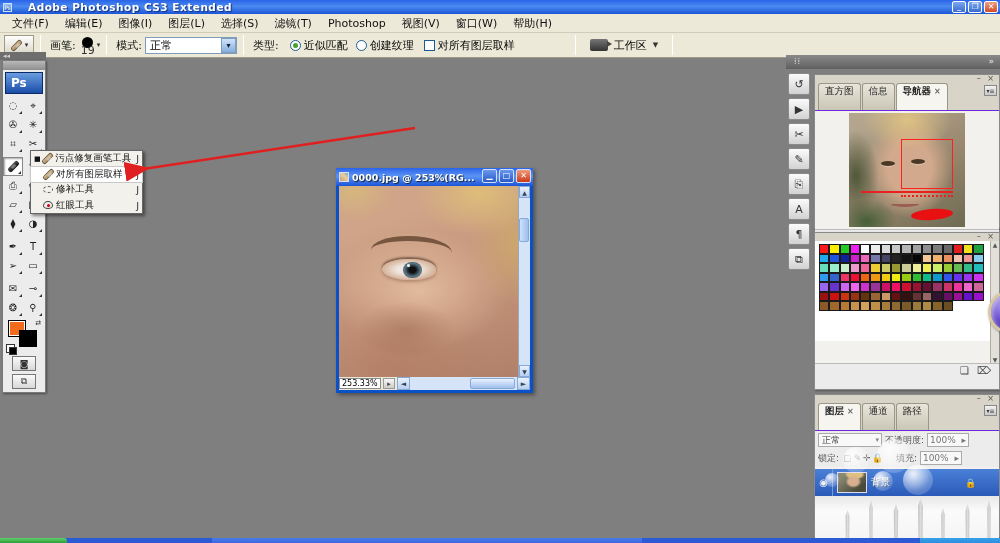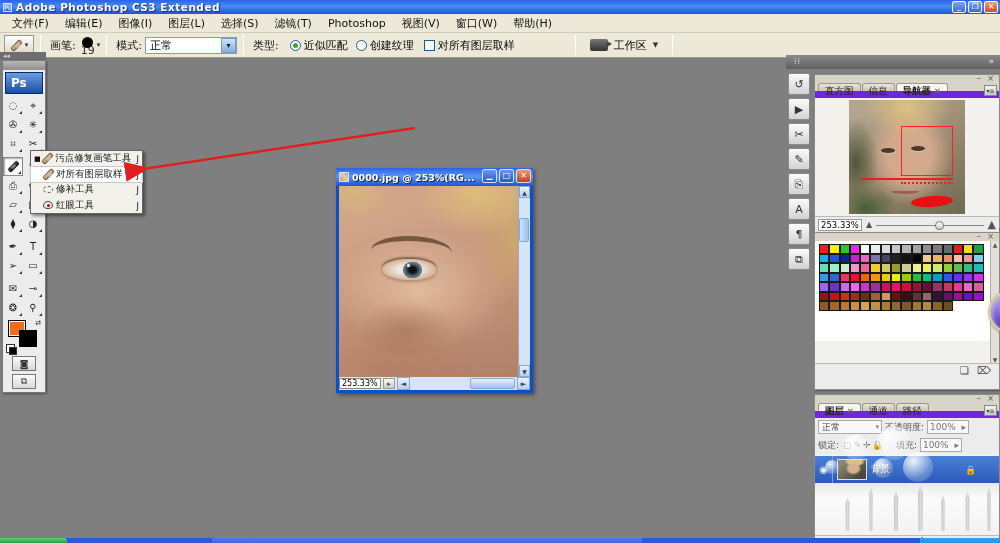--- a/index.html
+++ b/index.html
@@ -4,21 +4,21 @@
 <style>
   * { margin:0; padding:0; box-sizing:border-box; }
   html,body { width:1000px; height:543px; overflow:hidden; }
   body { font-family:"DejaVu Sans","Liberation Sans",sans-serif; font-size:11px; position:relative; background:#7f7f7f; }
   #stage { position:absolute; inset:0; width:1000px; height:543px; }
 
   
   .titlebar { position:absolute; left:0; top:0; width:1000px; height:14px;
     background:linear-gradient(#2a63e8,#4a8af0 45%,#1c55d8); color:#fff; display:flex; align-items:center; }
   .titlebar .ps-app-icon { width:9px; height:9px; margin:0 4px 0 3px; background:linear-gradient(#9cc4f8,#2a63c8); border:1px solid #cfe0f8; font-size:6px; color:#fff; line-height:7px; text-align:center; }
-  .titlebar .title-text { font-weight:bold; font-size:10.5px; letter-spacing:.5px; text-shadow:1px 1px 1px #12307a; }
+  .titlebar .title-text { font-weight:bold; font-size:10.5px; letter-spacing:.5px; text-shadow:1px 1px 1px #12307a;margin-left:12px; }
   .win-btns { position:absolute; right:2px; top:1px; display:flex; gap:2px; }
   .win-btn { width:14px; height:12px; border:1px solid #fff; border-radius:2px;
     background:linear-gradient(#7aa8f0,#3a6ad0); color:#fff; font-size:8px; line-height:10px; text-align:center; }
   .win-btn.close { background:linear-gradient(#f0a080,#d04a28); }
 
   .menubar { position:absolute; left:0; top:14px; width:1000px; height:19px; background:#ece9d8; border-bottom:1px solid #cfccba; display:flex; align-items:center; padding-left:4px; }
   .menu-item { padding:2px 8px; color:#111; font-size:11px; }
 
   .optionsbar { position:absolute; left:0; top:33px; width:1000px; height:25px; background:#ece9d8; border-bottom:1px solid #9e9a86; display:flex; align-items:center; }
   .opt-sep { width:1px; height:20px; background:#b8b4a0; border-right:1px solid #fff; margin:0 6px; }
@@ -111,21 +111,21 @@
   .dock-topbar { position:absolute; left:786px; top:55px; width:214px; height:14px; background:linear-gradient(#8a8a8a,#606060); color:#d8d8d8; font-size:8px; }
   .dock-topbar .grip { position:absolute; left:8px; top:2px; letter-spacing:1px; }
   .dock-topbar .collapse { position:absolute; right:6px; top:2px; font-weight:bold; }
   .dockstrip { position:absolute; left:786px; top:70px; width:26px; height:246px; display:flex; flex-direction:column; align-items:center; padding-top:3px; gap:3px; }
   .dock-btn { width:22px; height:22px; background:linear-gradient(#fbfbfb,#d2d2d2); border:1px solid #8a8a8a; border-radius:2px; display:flex; align-items:center; justify-content:center; font-size:11px; color:#333; }
 
   
   .panel { position:absolute; left:814px; width:186px; background:#ececec; border:1px solid #8a8a8a; box-shadow:1px 1px 2px rgba(0,0,0,.35); }
   .panel-top { position:relative; height:8px; background:#d8d5c8; }
   .panel-top .mini { position:absolute; right:3px; top:0; font-size:8px; color:#555; letter-spacing:2px; line-height:8px; }
-  .tabs { position:relative; display:flex; height:15px; background:#d8d5c8; padding-left:3px; gap:1px; border-bottom:7px solid #6d28d9; }
+  .tabs { position:relative; display:flex; height:28px; background:#d8d5c8; padding-left:3px; gap:1px; border-bottom:1px solid #6d28d9; }
   .tab { padding:1px 6px 0; font-size:9.5px; color:#222; background:linear-gradient(#e8e5da,#cac6b6); border:1px solid #9a9688; border-bottom:0; border-radius:3px 3px 0 0; white-space:nowrap; }
   .tab.active { background:#f6f5f0; font-weight:bold; }
   .tab .x { color:#666; margin-left:3px; font-size:8px; }
   .panel-menu-btn { position:absolute; right:2px; top:2px; width:13px; height:11px; background:linear-gradient(#f2f2f2,#c8c8c8); border:1px solid #888; font-size:6px; text-align:center; line-height:10px; color:#333; }
   .panel-body { position:relative; background:#f2f1ee; }
 
   
   .nav-thumb-wrap { position:relative; height:118px; background:#f2f1ee; display:flex; justify-content:center; padding-top:2px; }
   .nav-thumb { position:relative; width:116px; height:114px; overflow:hidden;
     background:

